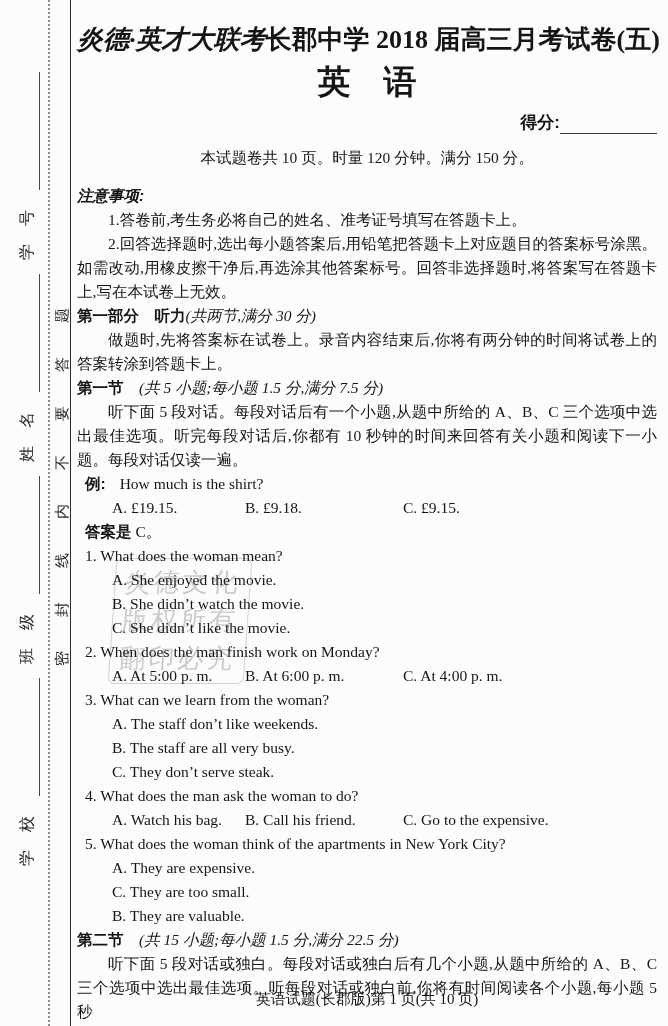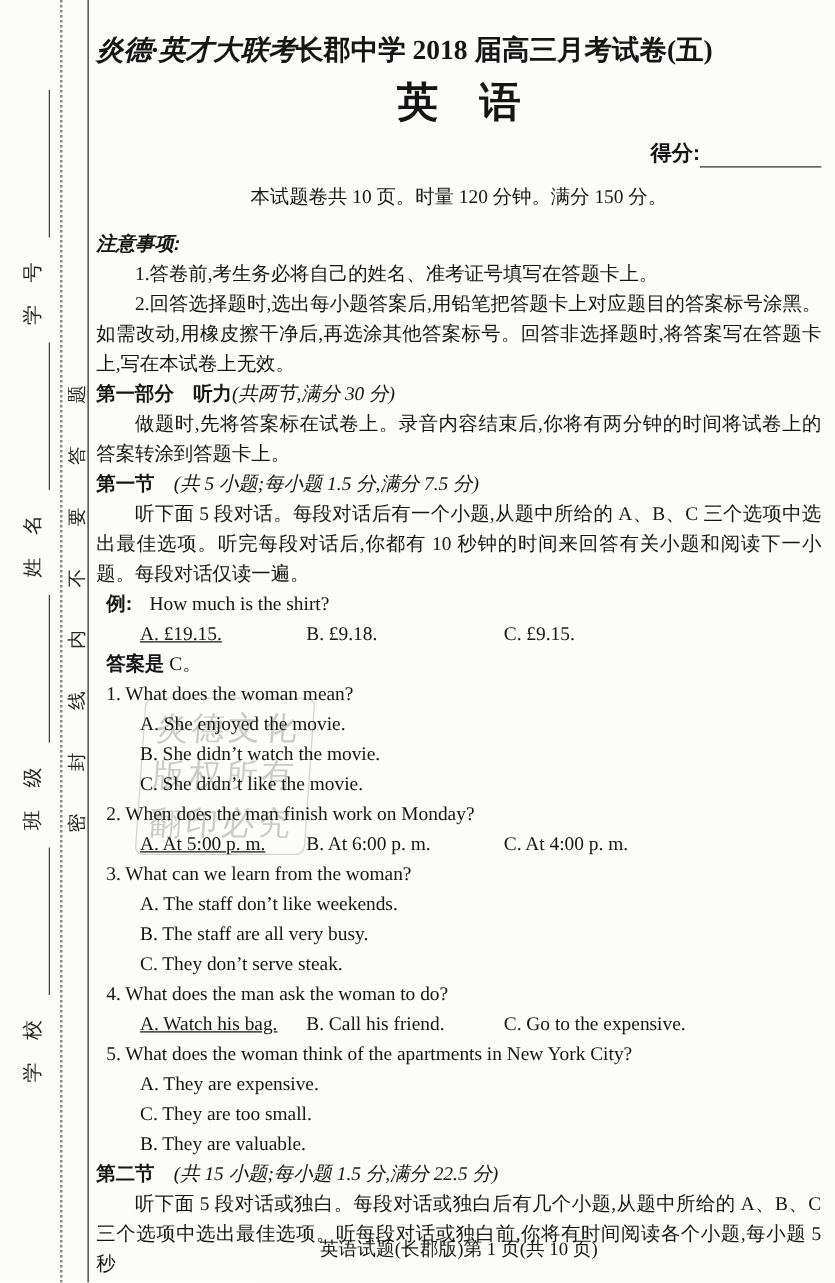--- a/index.html
+++ b/index.html
@@ -49,42 +49,42 @@
     z-index:0;white-space:nowrap;
   }
   
   .content{
     position:absolute;left:77px;top:0;width:580px;z-index:1;
     font-size:15.5px;line-height:24px;
   }
   .hei{font-family:"Liberation Sans","DejaVu Sans",sans-serif;font-weight:bold;}
   .kai{font-style:italic;}
   .t1{
-    margin-top:22px;text-align:left;font-size:22px;line-height:36px;
+    margin-top:22px;text-align:center;font-size:26px;line-height:36px;
     font-weight:bold;white-space:nowrap;
   }
   .t1 .script{font-style:italic;font-weight:900;}
   .t2{
     margin-top:2px;text-align:center;font-size:33px;line-height:44px;
     font-family:"Liberation Sans","DejaVu Sans",sans-serif;font-weight:bold;
   }
   .score-row{
     margin-top:6px;height:24px;display:flex;justify-content:flex-end;align-items:flex-end;
   }
   .score-row .lbl{font-size:17px;line-height:22px;}
   .score-row .blank{display:inline-block;width:97px;height:20px;border-bottom:1.5px solid #333;}
   .info{margin-top:12px;text-align:center;}
   .notice-head{margin-top:14px;font-style:italic;}
   p{margin:0;text-align:justify;}
   .ind{text-indent:2em;}
   .q{padding-left:8px;}
   .opts-stack{padding-left:35px;}
   .opts-stack div{height:24px;}
   .opts-inline{padding-left:35px;display:flex;}
-  .opts-inline .oa{width:133px;text-decoration:underline;}
+  .opts-inline .oa{width:133px;}
   .opts-inline .ob{width:158px;}
   .opts-inline .oc{flex:1;}
   .example-row{padding-left:8px;}
   .example-row .ex-q{margin-left:14px;}
   .answer-row{padding-left:8px;}
   .sec-head{padding-left:0;}
   .footer{
     position:absolute;left:77px;top:990px;width:580px;
     text-align:center;font-size:15px;z-index:1;
   }

